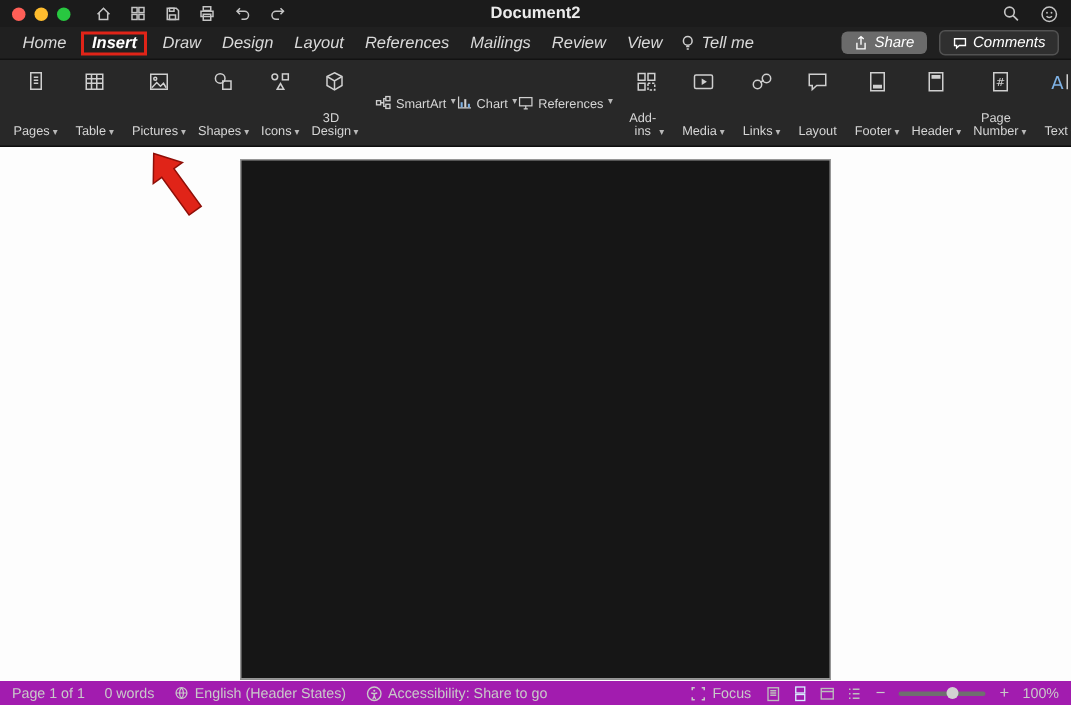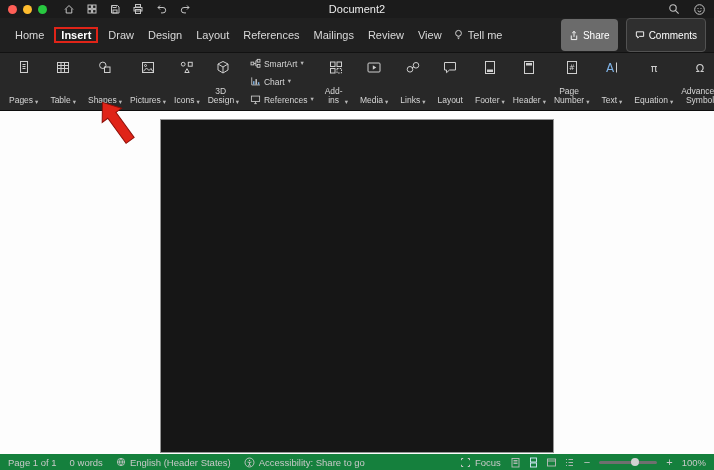--- a/index.html
+++ b/index.html
@@ -9,55 +9,55 @@
   svg{display:block;}
   svg text{font-family:"DejaVu Sans",sans-serif;}
 
   
   .titlebar{flex:0 0 18px;background:#1b1b1b;display:flex;align-items:center;
             padding:0 8px;position:relative;}
   .traffic{display:flex;gap:6px;align-items:center;}
   .light{width:9px;height:9px;border-radius:50%;}
   .tb-icons{display:flex;gap:11px;margin-left:16px;align-items:center;}
   .tb-title{position:absolute;left:50%;transform:translateX(-50%);color:#ececec;
-            font-size:11px;font-weight:normal;white-space:nowrap;}
+            font-size:11px;font-weight:bold;white-space:nowrap;}
   .tb-right{margin-left:auto;display:flex;gap:13px;align-items:center;}
 
   
   .tabrow{flex:0 0 21px;background:#202020;display:flex;align-items:center;
-          padding:0 8px;border-bottom:1px solid #121212;}
+          padding:0 8px;border-bottom:1px solid #121212;font-style:italic;}
   .tab{font-size:11px;color:#d9d9d9;padding:2px 7px;white-space:nowrap;}
   .tab-insert{border:2px solid #e02418;padding:0 5px;color:#fff;font-weight:bold;margin:0 3px;}
   .tellme{display:flex;align-items:center;gap:4px;margin-left:4px;}
   .pillgroup{margin-left:auto;display:flex;gap:8px;align-items:center;}
-  .pill{height:32px;display:flex;align-items:center;gap:4px;padding:0 8px;
+  .pill{height:15px;display:flex;align-items:center;gap:4px;padding:0 8px;
         border-radius:4px;font-size:10px;color:#fff;white-space:nowrap;}
   .pill-share{background:#6b6b6b;}
   .pill-comments{background:#2f2f2f;border:1px solid #525252;}
 
   
   .ribbon{flex:0 0 51px;background:#282828;display:flex;align-items:stretch;
           padding:3px 5px;border-bottom:1px solid #0e0e0e;}
   .rbtn{display:flex;flex-direction:column;align-items:center;padding:1px 4px;}
   .ric{height:19px;display:flex;align-items:center;justify-content:center;margin-top:1px;}
   .rlbl{margin-top:auto;font-size:8.5px;color:#d6d6d6;text-align:center;line-height:1.12;
         display:flex;align-items:flex-end;gap:2px;}
   .w26{max-width:26px;} .w34{max-width:34px;} .w42{max-width:42px;}
   .chev{font-size:6.5px;color:#b8b8b8;line-height:1;padding-bottom:1px;}
   .divider{width:1px;background:#3e3e3e;margin:3px 2px;}
-  .stack{display:flex;flex-direction:column;justify-content:space-between;padding:2px 3px;}
+  .stack{display:flex;flex-direction:row;justify-content:space-between;padding:2px 3px;}
   .rrow{display:flex;align-items:center;gap:3px;font-size:8.5px;color:#d6d6d6;white-space:nowrap;}
 
   
   .canvas{flex:1;background:#fdfdfd;display:flex;justify-content:center;overflow:hidden;}
   .page{width:394px;margin-top:8px;height:calc(100% - 9px);background:#161616;
         border:1px solid #969696;box-sizing:border-box;}
 
   
-  .statusbar{flex:0 0 16px;background:#15803d;display:flex;align-items:center;gap:13px;
+  .statusbar{flex:0 0 16px;background:#a21caf;display:flex;align-items:center;gap:13px;
              padding:0 8px;font-size:9.5px;color:#c9c9c9;}
   .sb-item{display:flex;align-items:center;gap:4px;white-space:nowrap;}
   .sb-right{margin-left:auto;display:flex;align-items:center;gap:9px;}
   .viewicons{display:flex;gap:7px;align-items:center;}
   .slider{width:58px;height:3px;background:#6f6f6f;border-radius:2px;position:relative;}
   .knob{width:8px;height:8px;border-radius:50%;background:#d2d2d2;position:absolute;
         top:-2.5px;left:55%;}
   .zoomsign{font-size:11px;color:#c9c9c9;line-height:1;}
 
   
@@ -200,40 +200,40 @@
       <span class="rlbl">
           <span>Table</span>
           <span class="chev">▾</span>
         </span>
     </div>
     <div class="divider"></div>
 
     <div class="rbtn">
       <span class="ric">
           <svg width="16" height="15" viewBox="0 0 16 15" fill="none" stroke="#cfcfcf" stroke-width="1">
-            <circle cx="5.8" cy="5.3" r="3.2"></circle>
-            <rect x="7.5" y="7" width="5.5" height="5.5"></rect>
-          </svg>
-        </span>
-      <span class="rlbl">
-          <span>Shapes</span>
-          <span class="chev">▾</span>
-        </span>
-    </div>
-
-    <div class="rbtn">
-      <span class="ric">
-          <svg width="16" height="15" viewBox="0 0 16 15" fill="none" stroke="#cfcfcf" stroke-width="1">
             <rect x="2.5" y="2.5" width="11" height="10"></rect>
             <circle cx="5.5" cy="5.5" r="1"></circle>
             <path d="M3.2 11.5 6.5 8l2.5 2.5 2-2 1.8 3"></path>
           </svg>
         </span>
       <span class="rlbl">
           <span>Pictures</span>
+          <span class="chev">▾</span>
+        </span>
+    </div>
+
+    <div class="rbtn">
+      <span class="ric">
+          <svg width="16" height="15" viewBox="0 0 16 15" fill="none" stroke="#cfcfcf" stroke-width="1">
+            <circle cx="5.8" cy="5.3" r="3.2"></circle>
+            <rect x="7.5" y="7" width="5.5" height="5.5"></rect>
+          </svg>
+        </span>
+      <span class="rlbl">
+          <span>Shapes</span>
           <span class="chev">▾</span>
         </span>
     </div>
 
     <div class="rbtn">
       <span class="ric">
           <svg width="16" height="15" viewBox="0 0 16 15" fill="none" stroke="#cfcfcf" stroke-width="1">
             <circle cx="4.2" cy="4.2" r="1.9"></circle>
             <rect x="9.3" y="2.3" width="3.9" height="3.9"></rect>
             <path d="M5.8 12.5l2.2-3.8 2.2 3.8z"></path>

